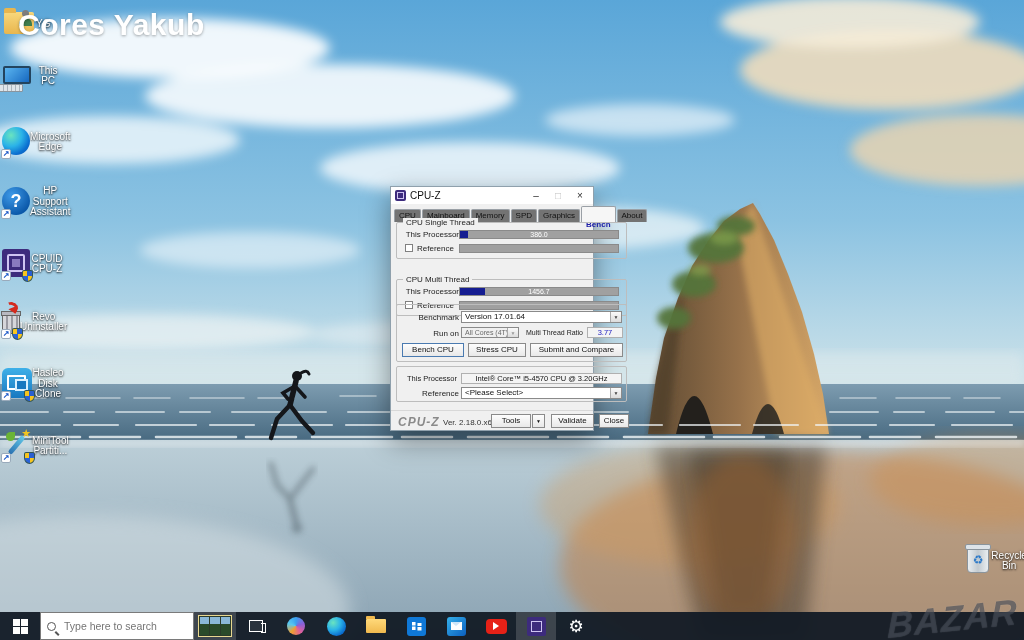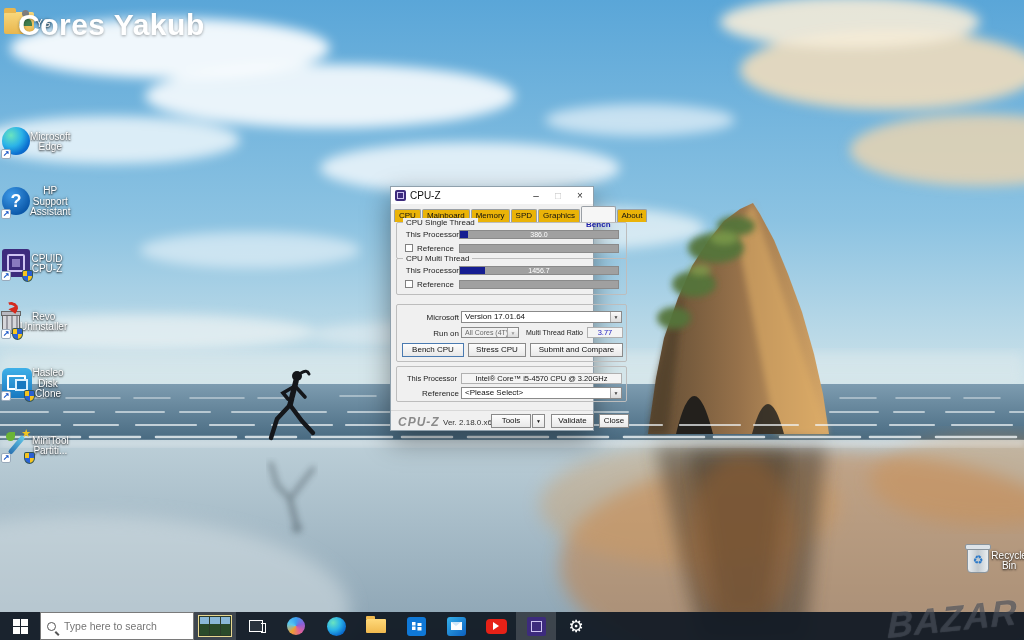--- a/index.html
+++ b/index.html
@@ -74,21 +74,21 @@
   
   .win{position:absolute;left:390px;top:186px;width:204px;height:245px;z-index:10;background:#f0f0f0;
     border:1px solid #8fa0ac;box-shadow:0 10px 26px rgba(0,0,0,.4);font-size:8px;color:#111;}
   .tbar{height:17px;background:#fff;display:flex;align-items:center;padding:0 2px 0 4px;}
   .tbar .appico{width:11px;height:11px;background:#3d2b7d;border-radius:2px;position:relative;margin-right:4px;}
   .tbar .appico::before{content:'';position:absolute;inset:2px;border:1px solid #cfc4f2;}
   .tbar .ttl{font-size:10px;flex:1;}
   .wbtn{width:22px;height:15px;text-align:center;line-height:15px;font-size:10px;color:#333;}
   .wbtn.dis{color:#c0c0c0;}
   .tabs{position:absolute;left:3px;top:20px;right:3px;height:15px;display:flex;align-items:flex-end;}
-  .tab{border:1px solid #9aa0a6;border-bottom:none;border-radius:2px 2px 0 0;background:#eab308;
+  .tab{border:1px solid #9aa0a6;border-bottom:none;border-radius:2px 2px 0 0;background:#737373;
     padding:1px 4px 2px;margin-right:1px;font-size:8px;height:13px;}
   .tab.active{height:15px;background:#f6f6f6;color:#1c1ca8;font-weight:bold;padding-top:13px;}
   .grp{position:absolute;border:1px solid #bdbdbd;border-radius:2px;background:transparent;}
   .grp .legend{position:absolute;top:-5px;left:6px;background:#f0f0f0;padding:0 3px;font-size:8px;color:#222;}
   .rlabel{position:absolute;width:60px;text-align:right;font-size:8px;color:#222;}
   .bar{position:absolute;left:62px;width:160px;height:9px;background:#a0a0a0;border:1px solid #8a8a8a;}
   .bar .fill{position:absolute;left:0;top:0;bottom:0;background:#151d91;}
   .bar .val{position:absolute;inset:0;text-align:center;font-size:7px;line-height:8px;color:#fff;}
   .chk{position:absolute;width:8px;height:8px;background:#fff;border:1px solid #808080;}
   .combo{position:absolute;height:12px;background:#fff;border:1px solid #8a8a8a;font-size:8px;line-height:10px;
@@ -275,20 +275,26 @@
 
   <div class="dicon" style="left:2px;top:6px">
     <div class="art">
       <div class="ic-folder">
           <div class="ic-person"></div>
         </div>
     </div>
     <div class="lbl">YG</div>
   </div>
 
+  <div class="dicon" style="left:2px;top:58px">
+    <div class="art">
+        <div class="ic-monitor"></div>
+      </div>
+    <div class="lbl">This PC</div>
+  </div>
 
   <div class="dicon" style="left:2px;top:124px">
     <div class="art">
       <div class="ic-edge"></div>
       <div class="sc-arrow">↗</div>
     </div>
     <div class="lbl">Microsoft Edge</div>
   </div>
 
   <div class="dicon" style="left:2px;top:184px">
@@ -372,34 +378,34 @@
       <div class="rlabel" style="left:2px;top:7px">This Processor</div>
       <div class="bar" style="top:7px">
         <div class="fill" style="width: 5%;"></div>
         <div class="val">386.0</div>
       </div>
       <div class="chk" style="left:8px;top:21px"></div>
       <div class="rlabel" style="left:-13px;top:21px;width:60px;text-align:left;padding-left:33px">Reference</div>
       <div class="bar" style="top:21px"></div>
     </div>
 
-    <div class="grp" style="left:5px;top:71px;width:231px;height:37px">
+    <div class="grp" style="left:5px;top:92px;width:231px;height:37px">
       <div class="legend">CPU Multi Thread</div>
       <div class="rlabel" style="left:2px;top:7px">This Processor</div>
       <div class="bar" style="top:7px">
         <div class="fill" style="width: 16%;"></div>
         <div class="val">1456.7</div>
       </div>
       <div class="chk" style="left:8px;top:21px"></div>
       <div class="rlabel" style="left:-13px;top:21px;width:60px;text-align:left;padding-left:33px">Reference</div>
       <div class="bar" style="top:21px"></div>
     </div>
 
     <div class="grp" style="left:5px;top:117px;width:231px;height:58px">
-      <div class="rlabel" style="left:2px;top:8px">Microsoft</div>
+      <div class="rlabel" style="left:2px;top:8px">Benchmark</div>
       <div class="combo" style="left:64px;top:6px;width:161px">
         <span>Version 17.01.64</span>
         <span class="arr">▼</span>
       </div>
       <div class="rlabel" style="left:2px;top:24px">Run on</div>
       <div class="combo dis" style="left:64px;top:22px;width:58px;height:11px">
         <span style="font-size:7px">All Cores (4T)</span>
         <span class="arr">▼</span>
       </div>
       <div class="rlabel" style="left:124px;top:24px;width:62px;font-size:7px">Multi Thread Ratio</div>

